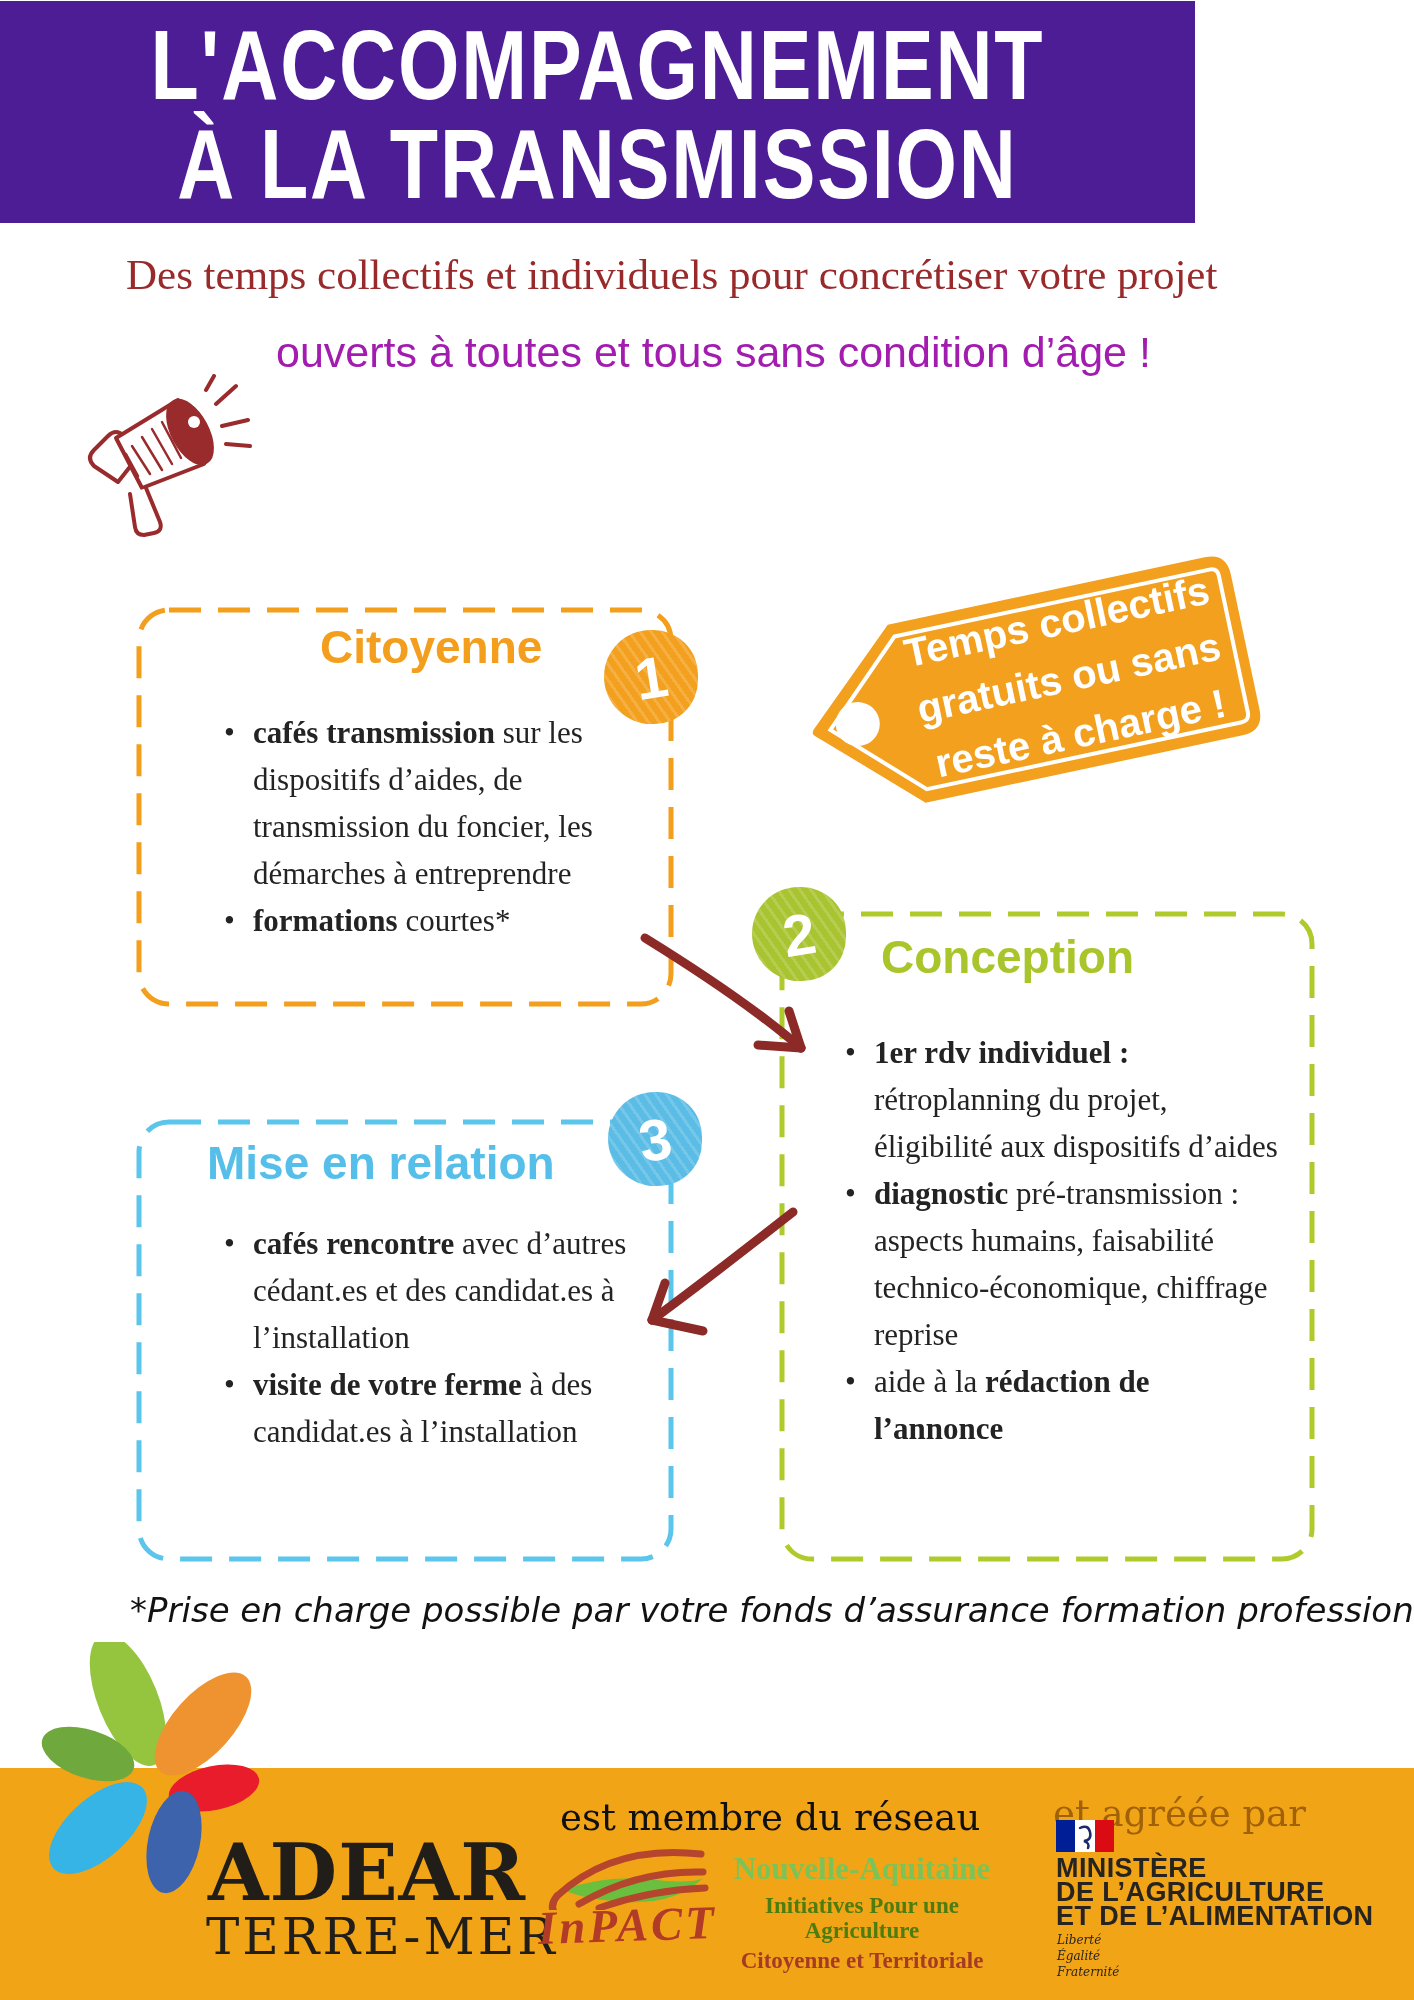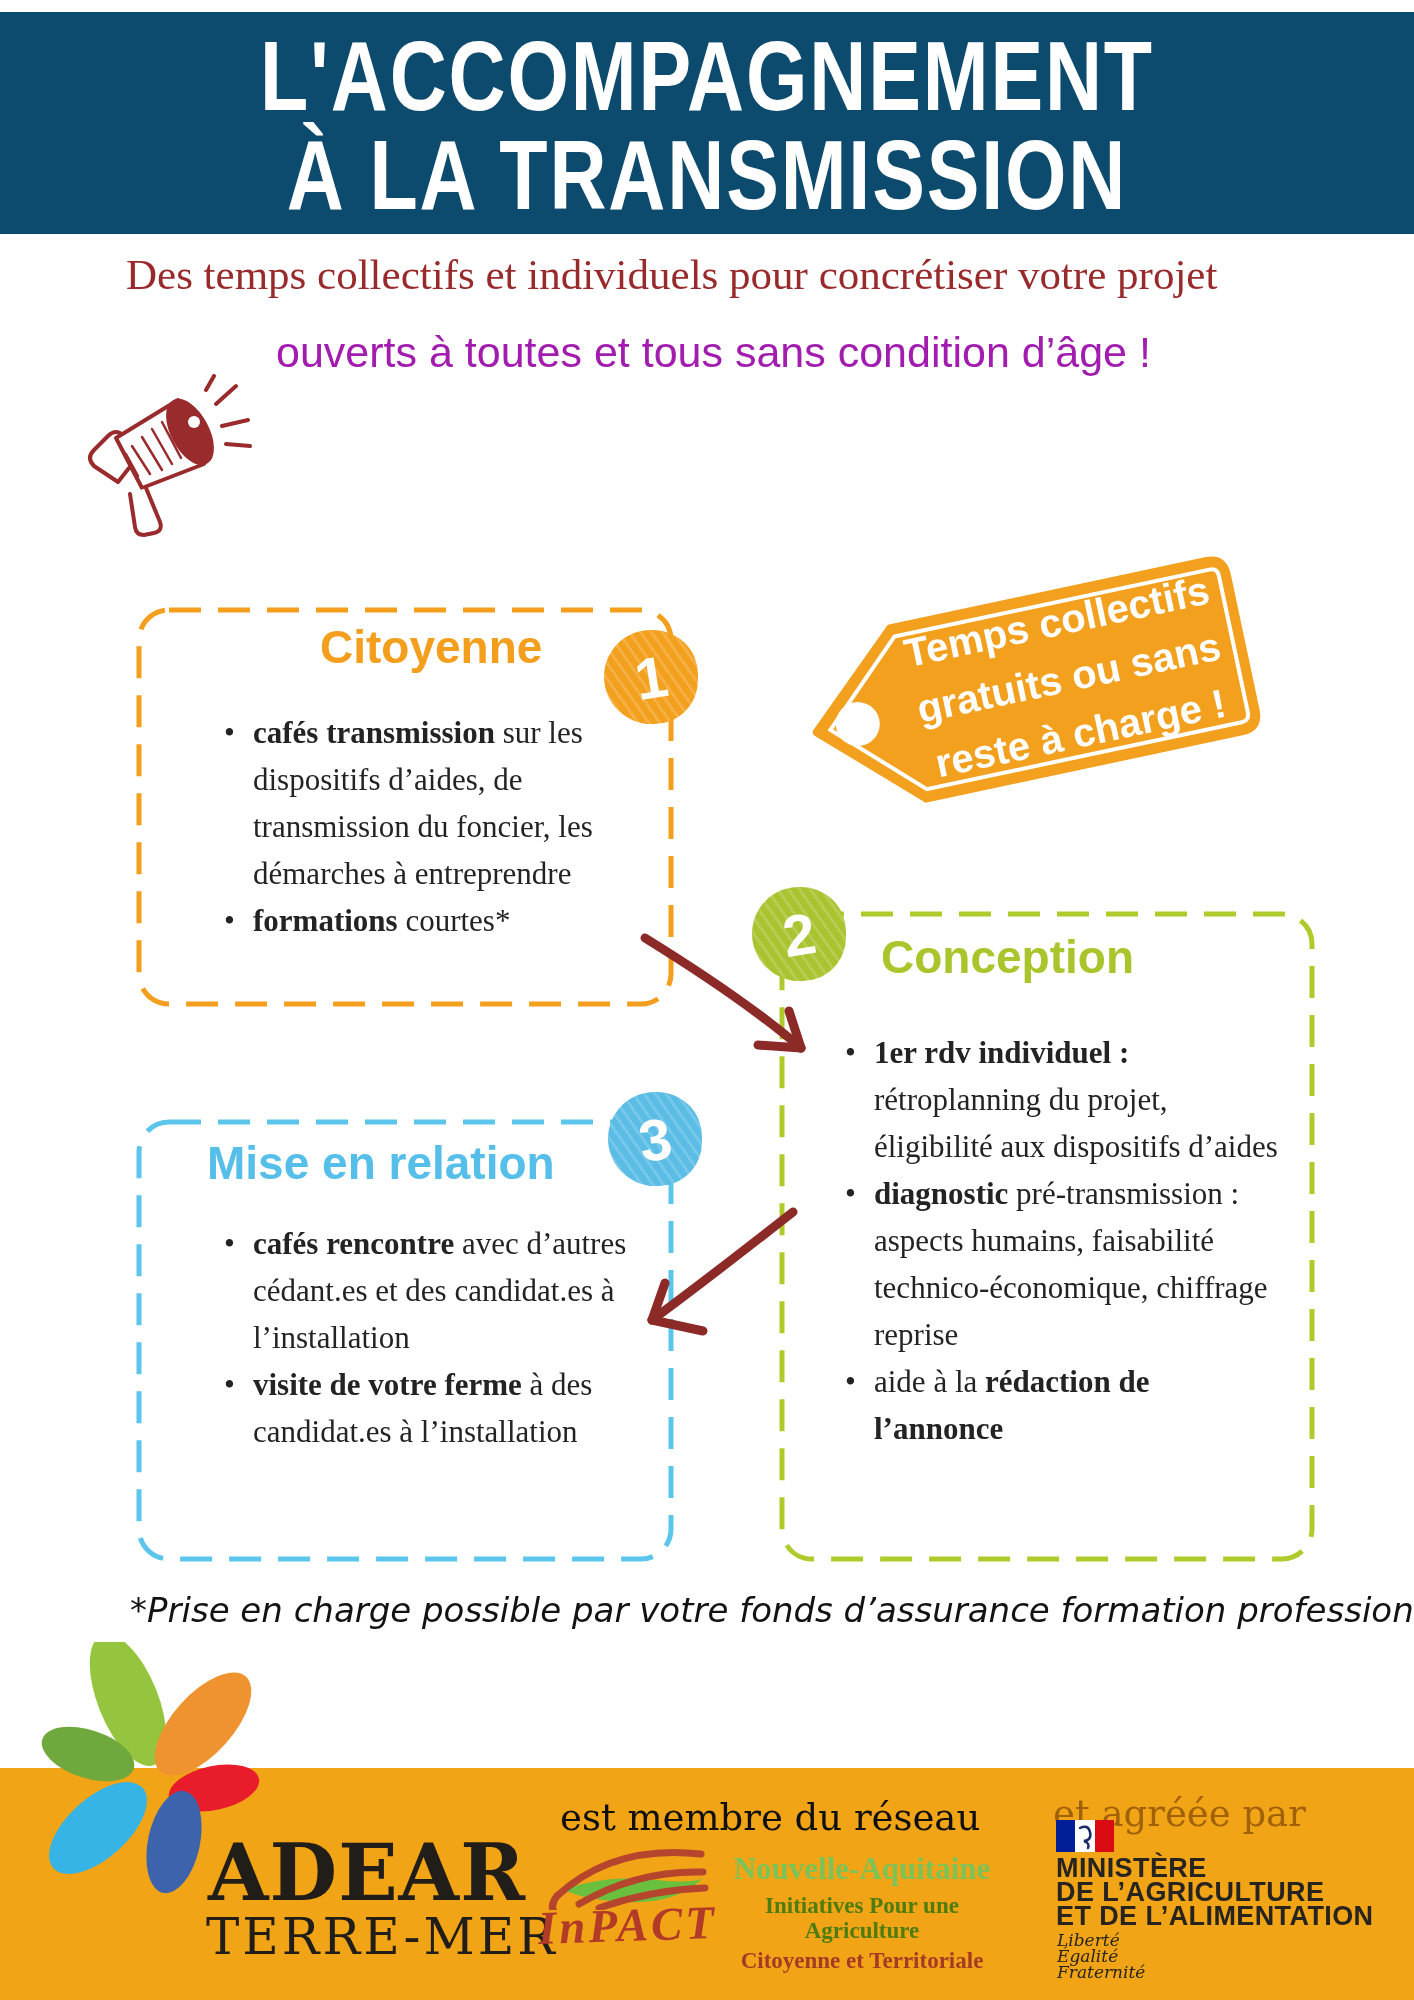--- a/index.html
+++ b/index.html
@@ -1,20 +1,20 @@
 <!DOCTYPE html>
 <html><head>
 <meta charset="utf-8">
 <style>
   html,body { margin:0; padding:0; background:#ffffff; }
   .poster { position:relative; width:1414px; height:2000px; background:#ffffff; overflow:hidden;
             font-family:"Liberation Sans", sans-serif; }
 
   
-  .header { position:absolute; left:0; top:12px; width:1414px; height:222px; background:#0c4a6e; }
+  .header { position:absolute; left:0; top:1px; width:1195px; height:222px; background:#4c1d95; }
   .header-inner { position:absolute; left:0; top:14px; width:100%; text-align:center;
                   transform:scale(0.94,1.16); transform-origin:top center; }
   .header-line { display:block; color:#ffffff; font-weight:700; font-size:84px; line-height:86px;
                  letter-spacing:2px; font-family:"Liberation Sans", sans-serif; }
 
   
   .intro-line1 { position:absolute; left:78px; top:250px; font-family:"Liberation Serif", serif;
                  font-size:43px; color:#992a2c; white-space:nowrap;margin-left:48px; }
   .intro-line2 { position:absolute; left:276px; top:328px; font-family:Liberation Sans, sans-serif;
                  font-size:43px; color:#a21caf; white-space:nowrap; }
@@ -80,21 +80,21 @@
                    letter-spacing:3px; transform:rotate(-2deg); line-height:1; }
   .inpact-region { position:absolute; left:712px; top:1852px; width:300px; text-align:center;
                    font-family:"Liberation Serif", serif; }
   .inpact-na { font-size:31px; font-weight:700; color:#7cc357; line-height:1.1; }
   .inpact-t1 { font-size:23px; font-weight:700; color:#4d7c0f; margin-top:7px; line-height:1.1; }
   .inpact-t2 { font-size:23px; font-weight:700; color:#a53a25; margin-top:4px; line-height:1.1; }
   .flag { position:absolute; left:1056px; top:1820px; }
   .ministry { position:absolute; left:1056px; top:1856px; font-family:"Liberation Sans", sans-serif;
               font-weight:700; font-size:27px; line-height:24px; color:#272420; letter-spacing:0.4px; }
   .motto { position:absolute; left:1057px; top:1932px; font-family:"DejaVu Serif", serif;
-           font-style:italic; font-size:17px; line-height:16px; color:#272420; }
+           font-style:italic; font-size:12px; line-height:16px; color:#272420; }
 </style>
 </head>
 <body>
 
 <div class="poster">
 
   <div class="header">
     <div class="header-inner">
       <span class="header-line">L'ACCOMPAGNEMENT</span>
       <span class="header-line">À LA TRANSMISSION</span>

